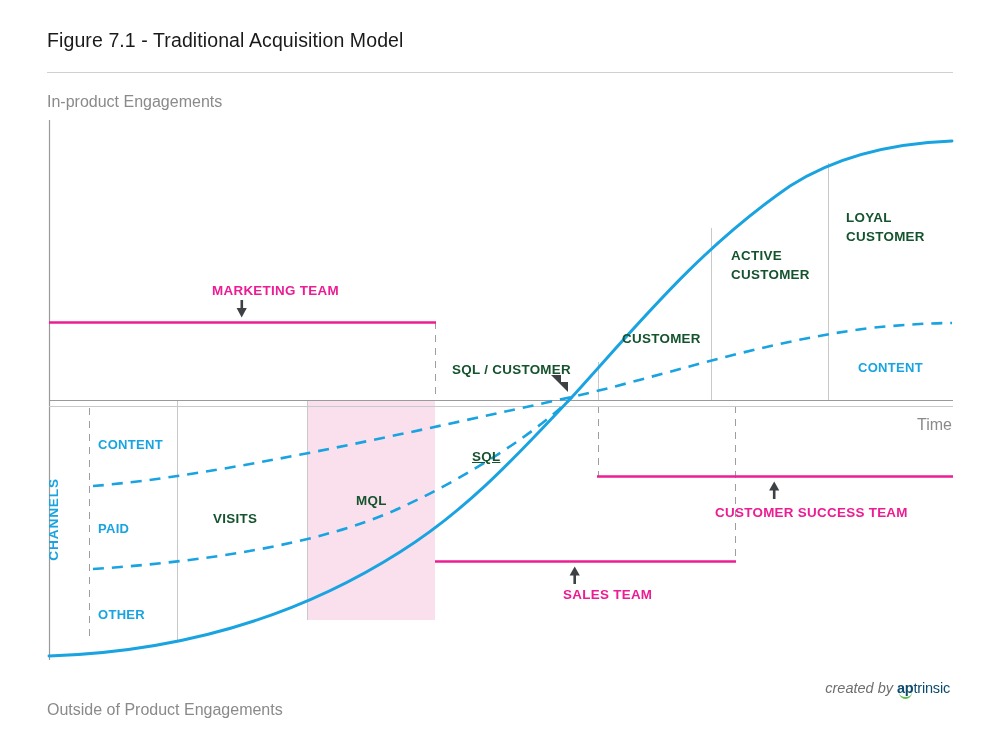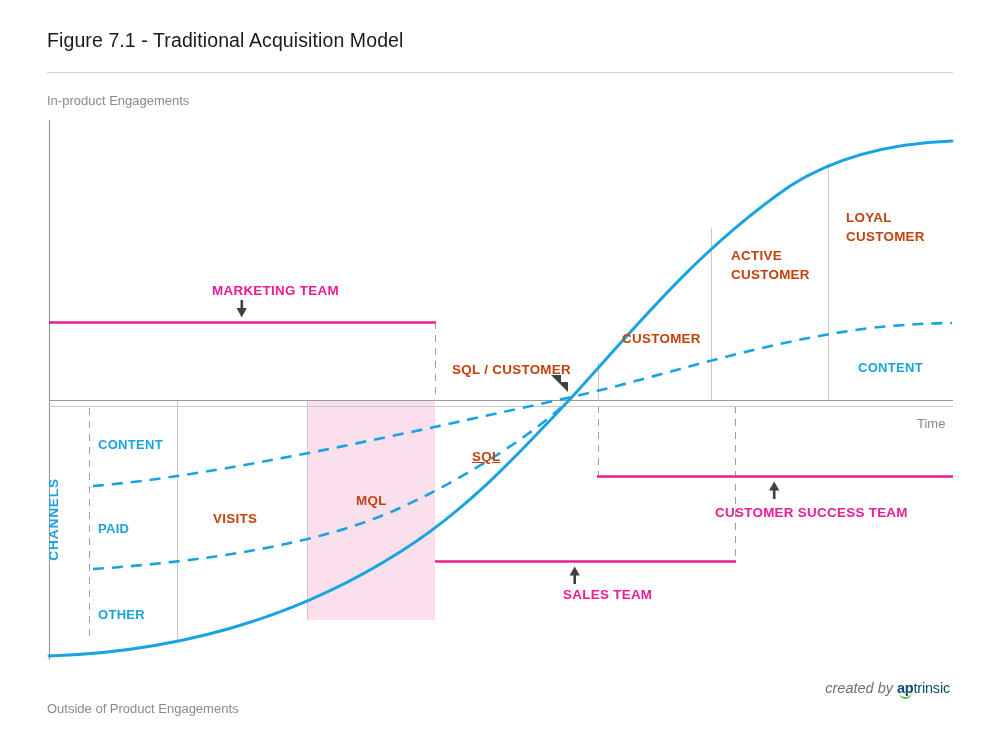--- a/index.html
+++ b/index.html
@@ -27,21 +27,21 @@
   }
   #title-rule {
     position: absolute;
     left: 47px; top: 72px;
     width: 906px; height: 1px;
     background: #cfcfcf;
   }
   
   .axis-caption {
     position: absolute;
-    font-size: 13px;
+    font-size: 16px;
     color: #8a8a8a;
     white-space: nowrap;
   }
   #cap-top   { left: 47px;  top: 93px; }
   #cap-bottom{ left: 47px;  top: 681px; margin-top: 20px; }
   #cap-time  { left: 917px; top: 416px; }
   
   #credit {
     position: absolute;
     right: 46px; top: 680px;
@@ -71,21 +71,21 @@
     left: 0; top: 0;
     width: 1000px; height: 745px;
   }
   
   .lbl {
     position: absolute;
     white-space: nowrap;
     font-weight: 700;
     letter-spacing: 0.3px;
   }
-  .lbl.gray  { color: #c2410c; font-size: 13.4px; }
+  .lbl.gray  { color: #14532d; font-size: 13.4px; }
   .lbl.blue  { color: #19A3E0; font-size: 13px; }
   .lbl.pink  { color: #EC1C93; font-size: 13.4px; padding-left: 32px; }
   .lbl.two-line { line-height: 1.42; }
 
   #lbl-channels {
     position: absolute;
     left: 46px; top: 478px;
     transform-origin: left top;
     transform: rotate(-90deg) translate(-100%, 0);
     color: #19A3E0;

